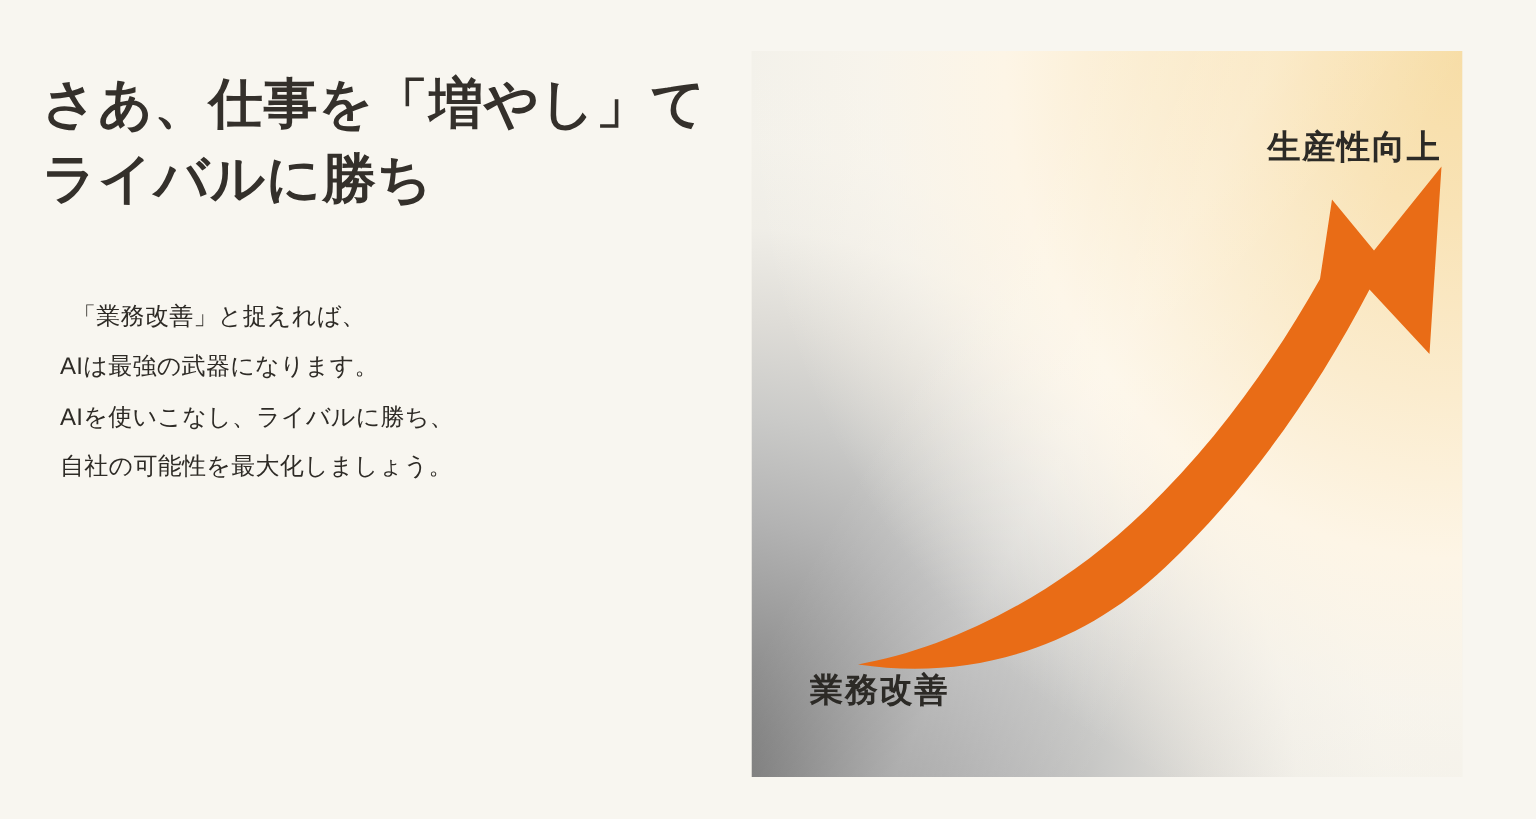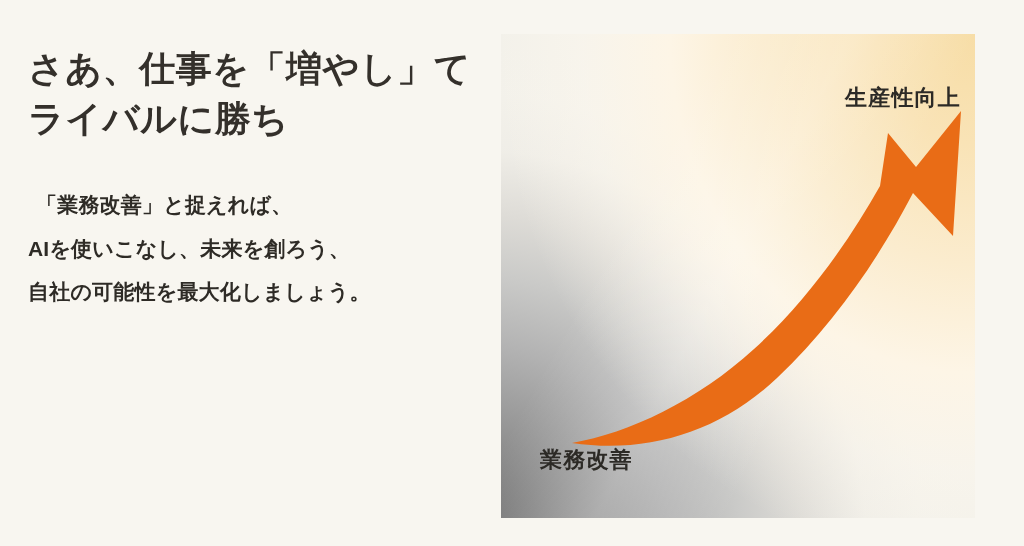--- a/index.html
+++ b/index.html
@@ -36,25 +36,25 @@
     color: #34302b;
     font-size: 36px;
     font-weight: 700;
     line-height: 1.38;
     letter-spacing: 0.5px;
     white-space: nowrap;
   }
   .headline .hl-line { display: block; }
 
   .body-copy {
-    margin: 0;
+    margin: 12px;
     padding-top: 40px;
     color: #2e2b26;
-    font-size: 21px;
-    font-weight: 700;
+    font-size: 16px;
+    font-weight: 400;
     line-height: 2.07;
     letter-spacing: 0.2px;
   }
   .body-copy .bc-line {
     display: block;
     white-space: nowrap;
   }
   .body-copy .bc-line.indent { padding-left: 8px; }
 
   
@@ -139,21 +139,22 @@
 
   <div class="text-col">
 
     <h1 class="headline">
       <span class="hl-line">さあ、仕事を「増やし」て</span>
       <span class="hl-line">ライバルに勝ち</span>
     </h1>
 
     <p class="body-copy">
       <span class="bc-line indent">「業務改善」と捉えれば、</span>
-      <span class="bc-line">AIを使いこなし、未来を創ろう、</span>
+      <span class="bc-line">AIは最強の武器になります。</span>
+      <span class="bc-line">AIを使いこなし、ライバルに勝ち、</span>
       <span class="bc-line">自社の可能性を最大化しましょう。</span>
     </p>
 
   </div>
 
   <div class="panel">
 
     <div class="panel-cool"></div>
     <div class="panel-warm"></div>
     <div class="panel-sheen"></div>

